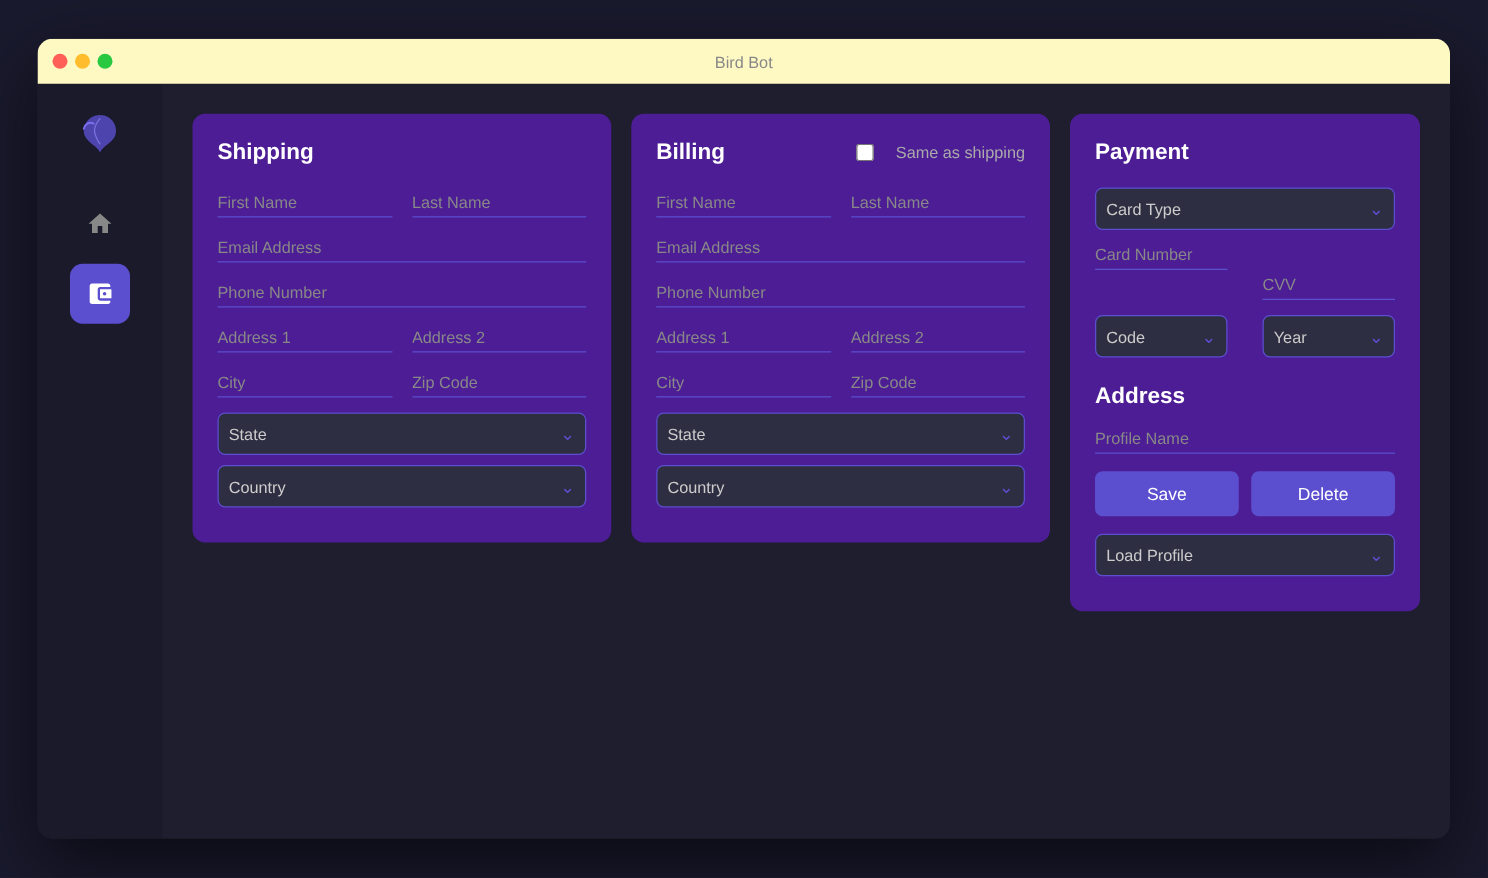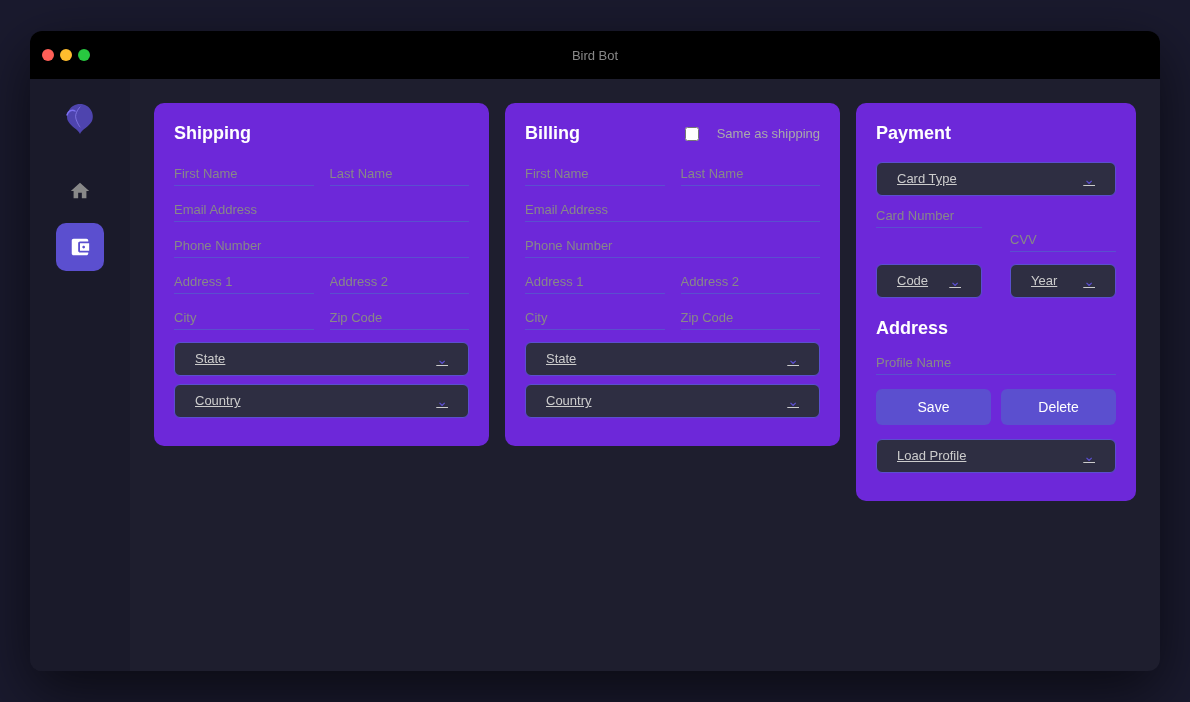--- a/index.html
+++ b/index.html
@@ -18,22 +18,22 @@
       min-height: 640px;
       background: #1e1e2e;
       border-radius: 12px;
       box-shadow: 0 20px 60px rgba(0,0,0,0.6);
       overflow: hidden;
       display: flex;
       flex-direction: column;
     }
 
     .titlebar {
-      background: #000000;
-      height: 48px;
+      background: #fef9c3;
+      height: 36px;
       display: flex;
       align-items: center;
       padding: 0 12px;
       flex-shrink: 0;
       position: relative;
     }
 
     .traffic-lights {
       display: flex;
       gap: 6px;
@@ -122,21 +122,21 @@
       margin-bottom: 20px;
     }
 
     .panels-row {
       display: flex;
       gap: 16px;
       align-items: flex-start;
     }
 
     .panel {
-      background: #6d28d9;
+      background: #4c1d95;
       border-radius: 10px;
       padding: 20px;
     }
 
     .panel-shipping {
       flex: 1;
     }
 
     .panel-billing {
       flex: 1;
@@ -207,28 +207,27 @@
       position: relative;
     }
 
     .dropdown-btn {
       width: 100%;
       background: #2e2e42;
       border: 1.5px solid #5b4fcf;
       border-radius: 6px;
       color: #ccc;
       font-size: 13px;
-      padding: 8px 20px;
+      padding: 8px 8px;
       cursor: pointer;
       display: flex;
       justify-content: space-between;
-      align-items: flex-start;
+      align-items: flex-end;
       outline: none;
       text-align: left;
-      text-decoration: underline;
     }
 
     .chevron {
       color: #5b4fcf;
       font-size: 14px;
     }
 
     .payment-row {
       display: flex;
       gap: 28px;

